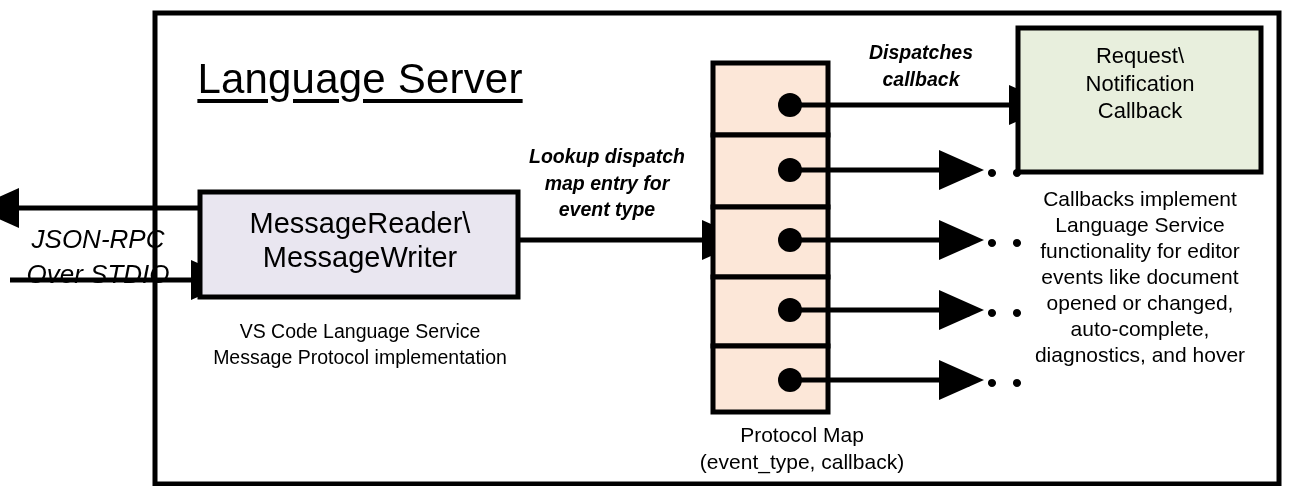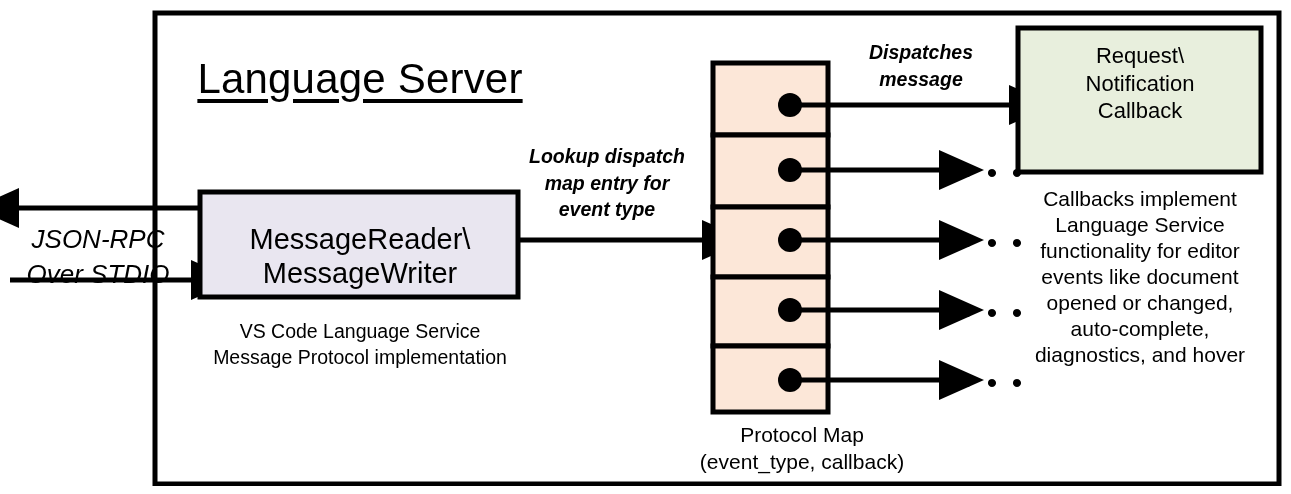--- a/index.html
+++ b/index.html
@@ -43,21 +43,20 @@
     text-decoration: underline;
     text-underline-offset: 6px;
     letter-spacing: .2px;
   }
 
   #mrw-title {
     left: 202px;
     top: 206px;
     width: 316px;
     font-size: 29px;
-    margin-top: 16px;
   }
 
   #mrw-caption {
     left: 190px;
     top: 318px;
     width: 340px;
     font-size: 19.5px;
     line-height: 1.35;
   }
 
@@ -190,21 +189,21 @@
 MessageWriter</div>
 
   <div class="txt" id="mrw-caption">VS Code Language Service
 Message Protocol implementation</div>
 
   <div class="txt" id="lookup-label">Lookup dispatch
 map entry for
 event type</div>
 
   <div class="txt" id="dispatches-label">Dispatches
-message</div>
+callback</div>
 
   <div class="txt" id="dispatch-caption">Protocol Map
 (event_type, callback)</div>
 
   <div class="txt" id="callback-title">Request\
 Notification
 Callback</div>
 
   <div class="txt" id="callback-caption">Callbacks implement
 Language Service

